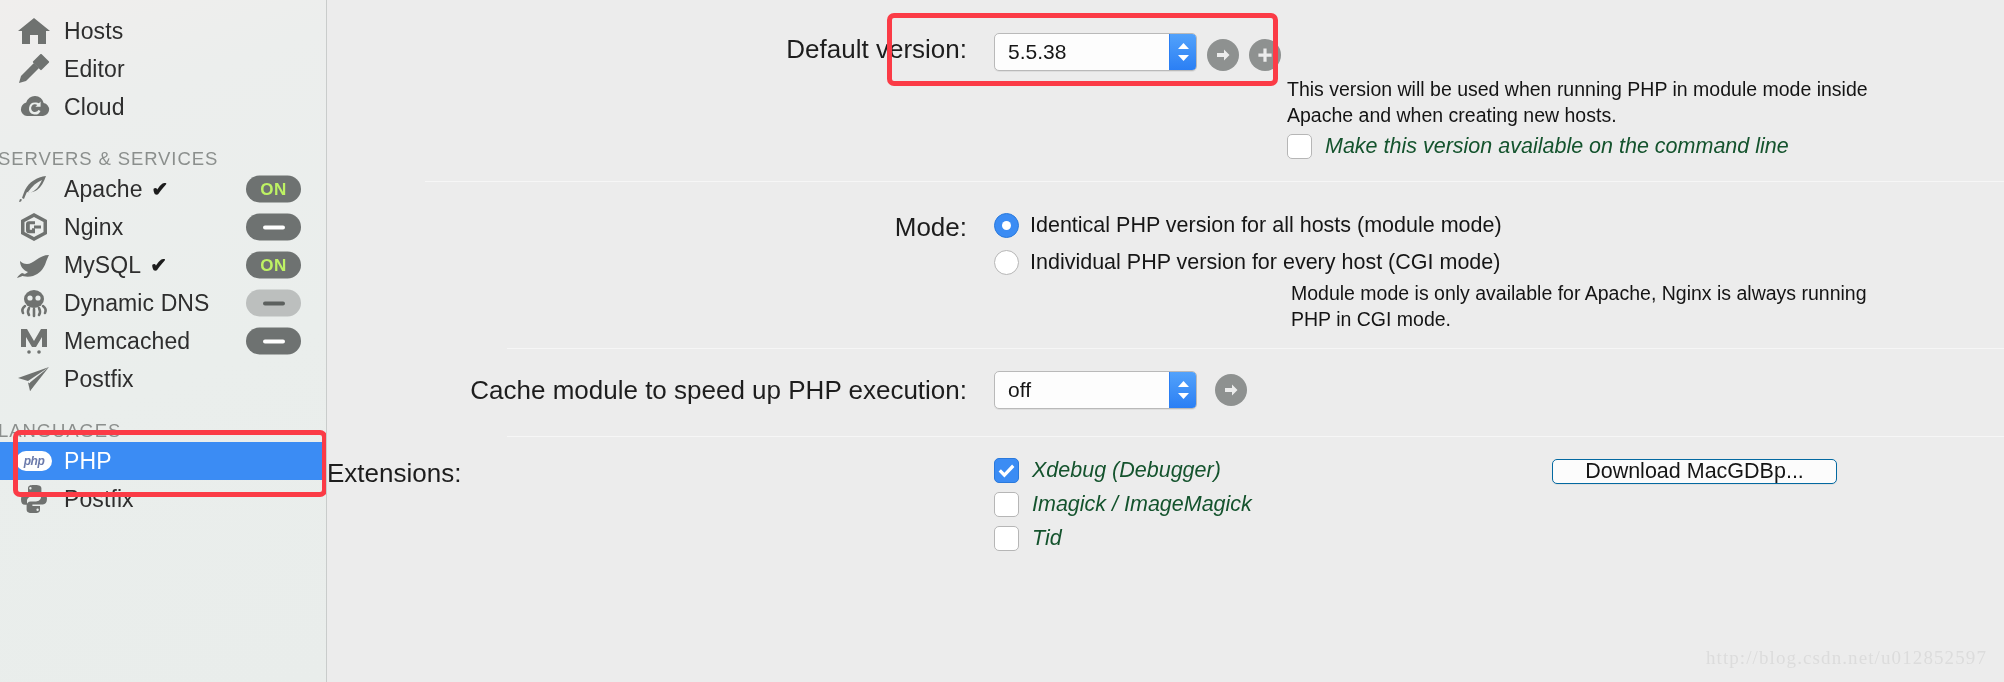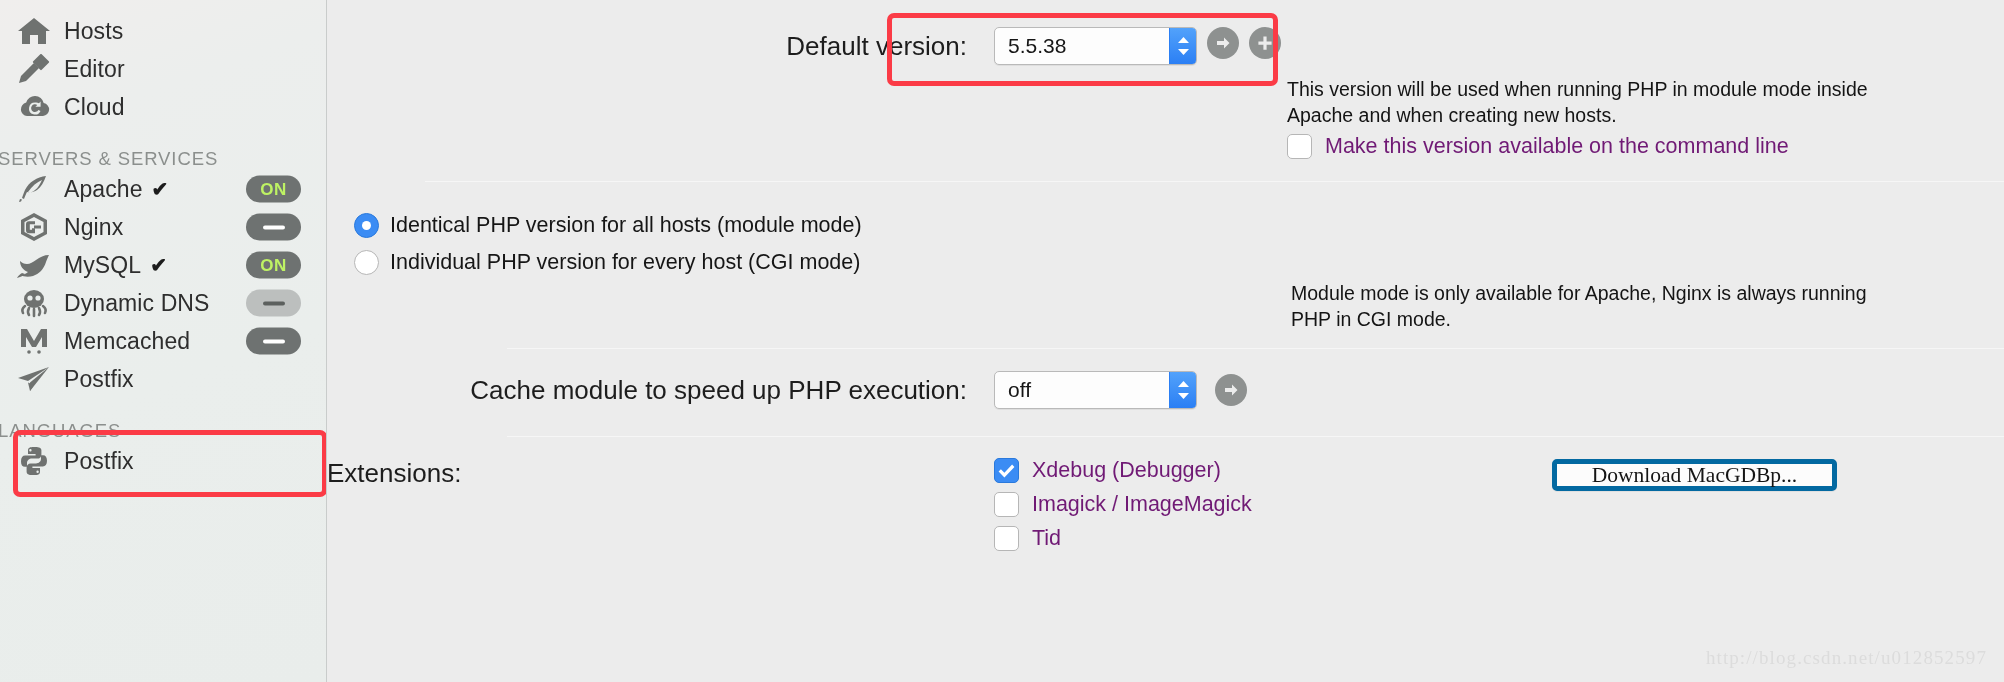--- a/index.html
+++ b/index.html
@@ -168,44 +168,44 @@
     background: #fff;
     border: 1px solid #b6b6b6;
     flex: 0 0 25px;
     display: inline-flex; align-items: center; justify-content: center;
   }
   .checkbox.on {
     background: #3b8cf4;
     border-color: #2a79dc;
   }
   .checkbox.on svg { display: block; }
-  .cblabel { font-size: 21.5px; color: #701a75; white-space: nowrap; padding-left: 13px; }
+  .cblabel { font-size: 21.5px; color: #14532d; white-space: nowrap; padding-left: 13px; font-style: italic; }
 
   .radio {
     width: 25px; height: 25px; border-radius: 50%;
     background: #fff;
     border: 1px solid #b6b6b6;
     flex: 0 0 25px;
     display: inline-flex; align-items: center; justify-content: center;
   }
   .radio.on { background: #3b8cf4; border-color: #2a79dc; }
   .radio.on .dot { width: 9px; height: 9px; border-radius: 50%; background: #fff; display:block; }
   .radiolabel { font-size: 21.5px; color: #161616; white-space: nowrap; padding-left: 11px; }
 
   .pushbtn {
-    height: 32px;
+    height: 25px;
     padding: 0 22px;
     background: #fcfcfc;
-    border: 5px solid #0369a1;
+    border: 1px solid #0369a1;
     border-radius: 5px;
     box-shadow: 0 1px 0 rgba(0,0,0,.05);
     font-size: 21.5px; color: #151515;
     display: inline-flex; align-items: center; justify-content: center;
     white-space: nowrap;
-    font-family: Liberation Serif, serif;
+    font-family: Liberation Sans, sans-serif;
   }
 
   #watermark {
     position: absolute;
     right: 17px; bottom: 13px;
     font-family: "Liberation Serif", serif;
     font-size: 19px;
     color: #dcdcdc;
     letter-spacing: 1.1px;
     white-space: nowrap;
@@ -326,41 +326,47 @@
           <path fill="#6f7270" d="M32 2 1 13l10 3L32 2z"></path>
           <path fill="#6f7270" d="M32 2 13 17.5V26L32 2z"></path>
           <path fill="#6f7270" d="M11 17.5 13 26l4-6-6-2.5z"></path>
         </svg>
       </span>
       <span class="side-label">Postfix</span>
     </div>
 
     <div class="side-group">LANGUAGES</div>
 
+    <div class="side-row sel">
+      <span class="side-ico">
+        <span class="php-badge">php</span>
+      </span>
+      <span class="side-label">PHP</span>
+    </div>
 
     <div class="side-row">
       <span class="side-ico">
         <svg width="30" height="30" viewBox="0 0 30 30">
           <path fill="#6f7270" d="M14.6 1c-3.4 0-5.6.6-5.6 3.3V8h7.6v1.6H6.2C3.6 9.6 2 11.5 2 15.2c0 3.6 1.3 5.6 4 5.6h2v-3.6c0-2.8 2.2-4.6 5-4.6h5.4c2.4 0 4-1.6 4-4.2V4.3C22.4 1.8 20 1 16.6 1h-2zm-3.2 2a1.2 1.2 0 1 1 0 2.4 1.2 1.2 0 0 1 0-2.4z"></path>
           <path fill="#6f7270" d="M15.4 29c3.4 0 5.6-.6 5.6-3.3V22h-7.6v-1.6h10.4c2.6 0 4.2-1.9 4.2-5.6 0-3.6-1.3-5.6-4-5.6h-2v3.6c0 2.8-2.2 4.6-5 4.6h-5.4c-2.4 0-4 1.6-4 4.2v4.1C7.6 28.2 10 29 13.4 29h2zm3.2-2a1.2 1.2 0 1 1 0-2.4 1.2 1.2 0 0 1 0 2.4z"></path>
         </svg>
       </span>
       <span class="side-label">Postfix</span>
     </div>
 
     <div class="redbox" style="left:13px; top:430px; width:314px; height:67px;"></div>
   </div>
 
   <div id="content">
 
     <div class="row" style="left:0; top:27px; width:1560px; align-items:center;">
       <div style="width:640px; text-align:right;">
         <span class="fieldlabel">Default version:</span>
       </div>
-      <div style="display:flex; align-items:flex-start; padding-left:27px; gap:10px;">
+      <div style="display:flex; align-items:flex-end; padding-left:27px; gap:10px;margin-top:6px;">
         <div class="combo">
           <span class="val">5.5.38</span>
           <span class="stepper">
             <svg width="17" height="26" viewBox="0 0 17 26">
               <path fill="#fff" d="M8.5 4 3 10h11L8.5 4z"></path>
               <path fill="#fff" d="M8.5 22 3 16h11L8.5 22z"></path>
             </svg>
           </span>
         </div>
         <span class="circbtn">
@@ -382,20 +388,23 @@
     </div>
 
     <div class="row" style="left:960px; top:134px; align-items:center;">
       <span class="checkbox"></span>
       <span class="cblabel">Make this version available on the command line</span>
     </div>
 
     <div class="divider" style="top:181px; left:98px;"></div>
 
     <div class="row" style="left:0; top:210px; width:1560px;">
+      <div style="width:640px; text-align:right; padding-top:2px;">
+        <span class="fieldlabel">Mode:</span>
+      </div>
       <div style="padding-left:27px;">
         <div style="display:flex; align-items:center; height:30px;">
           <span class="radio on">
               <span class="dot"></span>
             </span>
           <span class="radiolabel">Identical PHP version for all hosts (module mode)</span>
         </div>
         <div style="display:flex; align-items:center; height:30px; margin-top:7px;">
           <span class="radio"></span>
           <span class="radiolabel">Individual PHP version for every host (CGI mode)</span>

